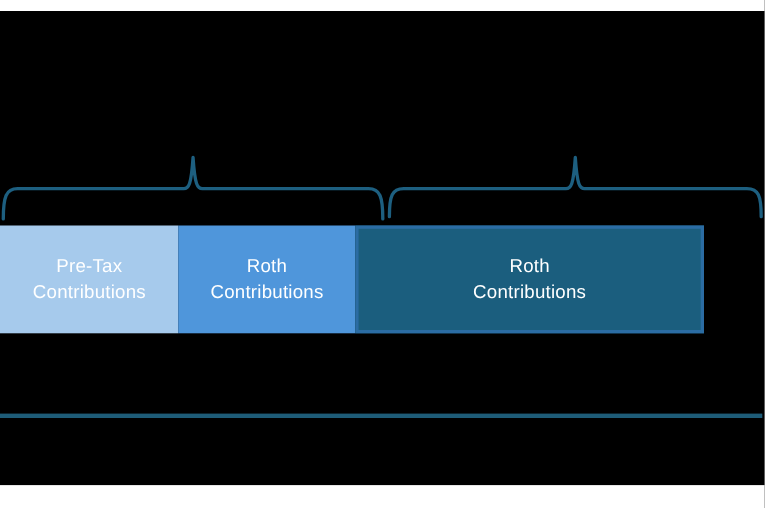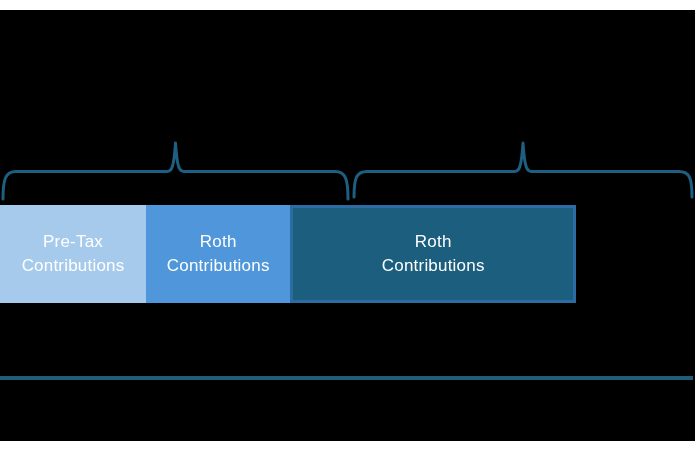--- a/index.html
+++ b/index.html
@@ -27,21 +27,21 @@
   }
   .brace-path {
     fill: none;
     stroke-width: 3;
     stroke-linecap: round;
     stroke-linejoin: round;
   }
   .bar-row {
     position: absolute;
     left: 0; top: 205px;
-    width: 576px; height: 98px;
+    width: 640px; height: 98px;
     display: flex;
     border-radius: 23px;
   }
   .segment {
     height: 98px;
     box-sizing: border-box;
     display: flex;
     flex-direction: column;
     align-items: center;
     justify-content: center;

